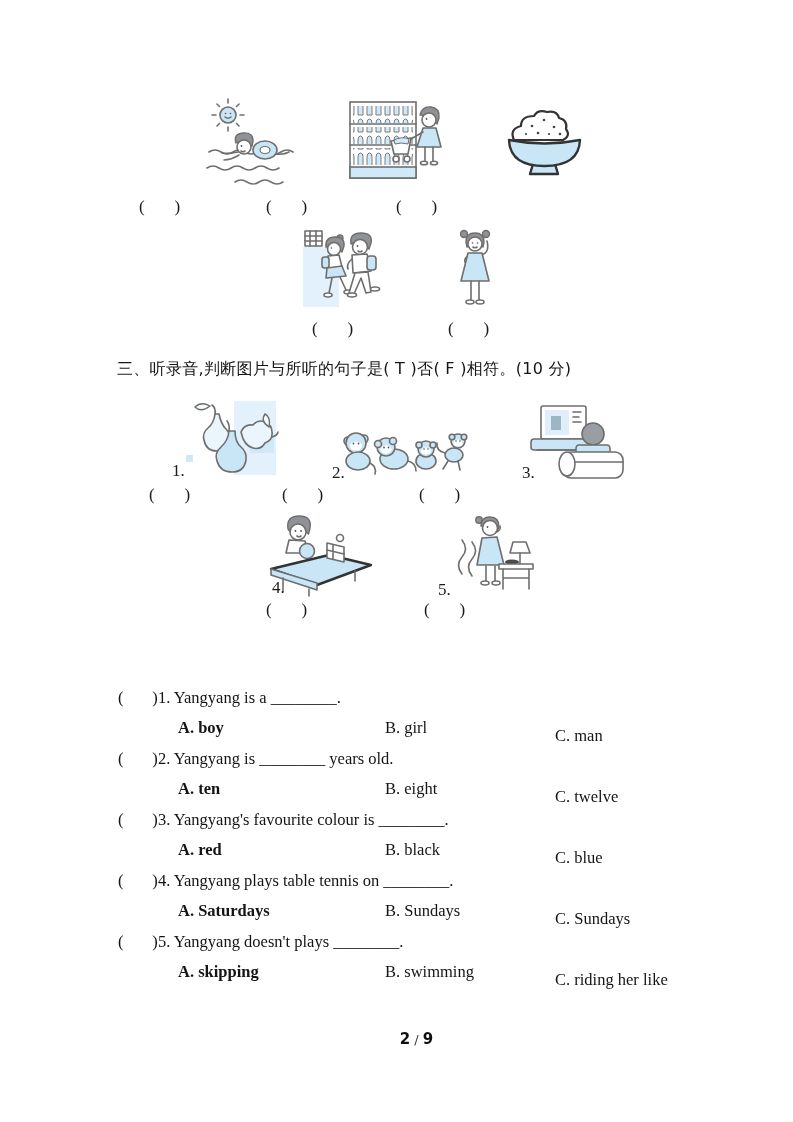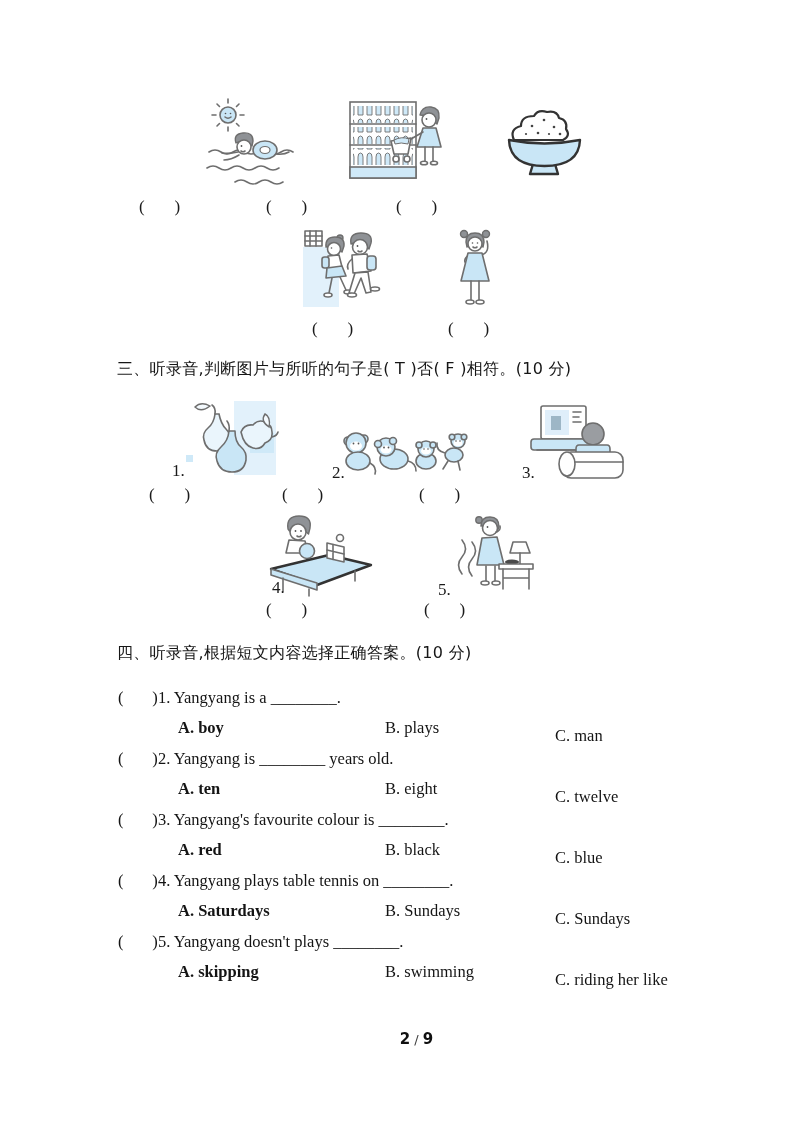--- a/index.html
+++ b/index.html
@@ -257,32 +257,31 @@
   </svg>
 
   <span class="pic-num" style="left:272px;top:578px">4.</span>
   <span class="pic-num" style="left:438px;top:580px">5.</span>
 
   <div>
     <span class="mark" style="left:266px;top:600px">(       )</span>
     <span class="mark" style="left:424px;top:600px">(       )</span>
   </div>
 
-  <div class="abs cjk-heading" style="left:117px;top:643px">四、听录音,根据短文内容选择正确答案。(10 分)</div>
 
   <div class="q-wrap">
 
     <div class="q-block" style="top:0">
       <div class="q-line">
         <span class="q-mark">(       )</span><span>1.</span>
         <span>Yangyang is a ________.</span>
       </div>
       <div class="q-opts">
         <span class="opt opt-a">A. boy</span>
-        <span class="opt opt-b">B. plays</span>
+        <span class="opt opt-b">B. girl</span>
         <span class="opt opt-c">C. man</span>
       </div>
     </div>
 
     <div class="q-block" style="top:61px">
       <div class="q-line">
         <span class="q-mark">(       )</span><span>2.</span>
         <span>Yangyang is ________ years old.</span>
       </div>
       <div class="q-opts">

